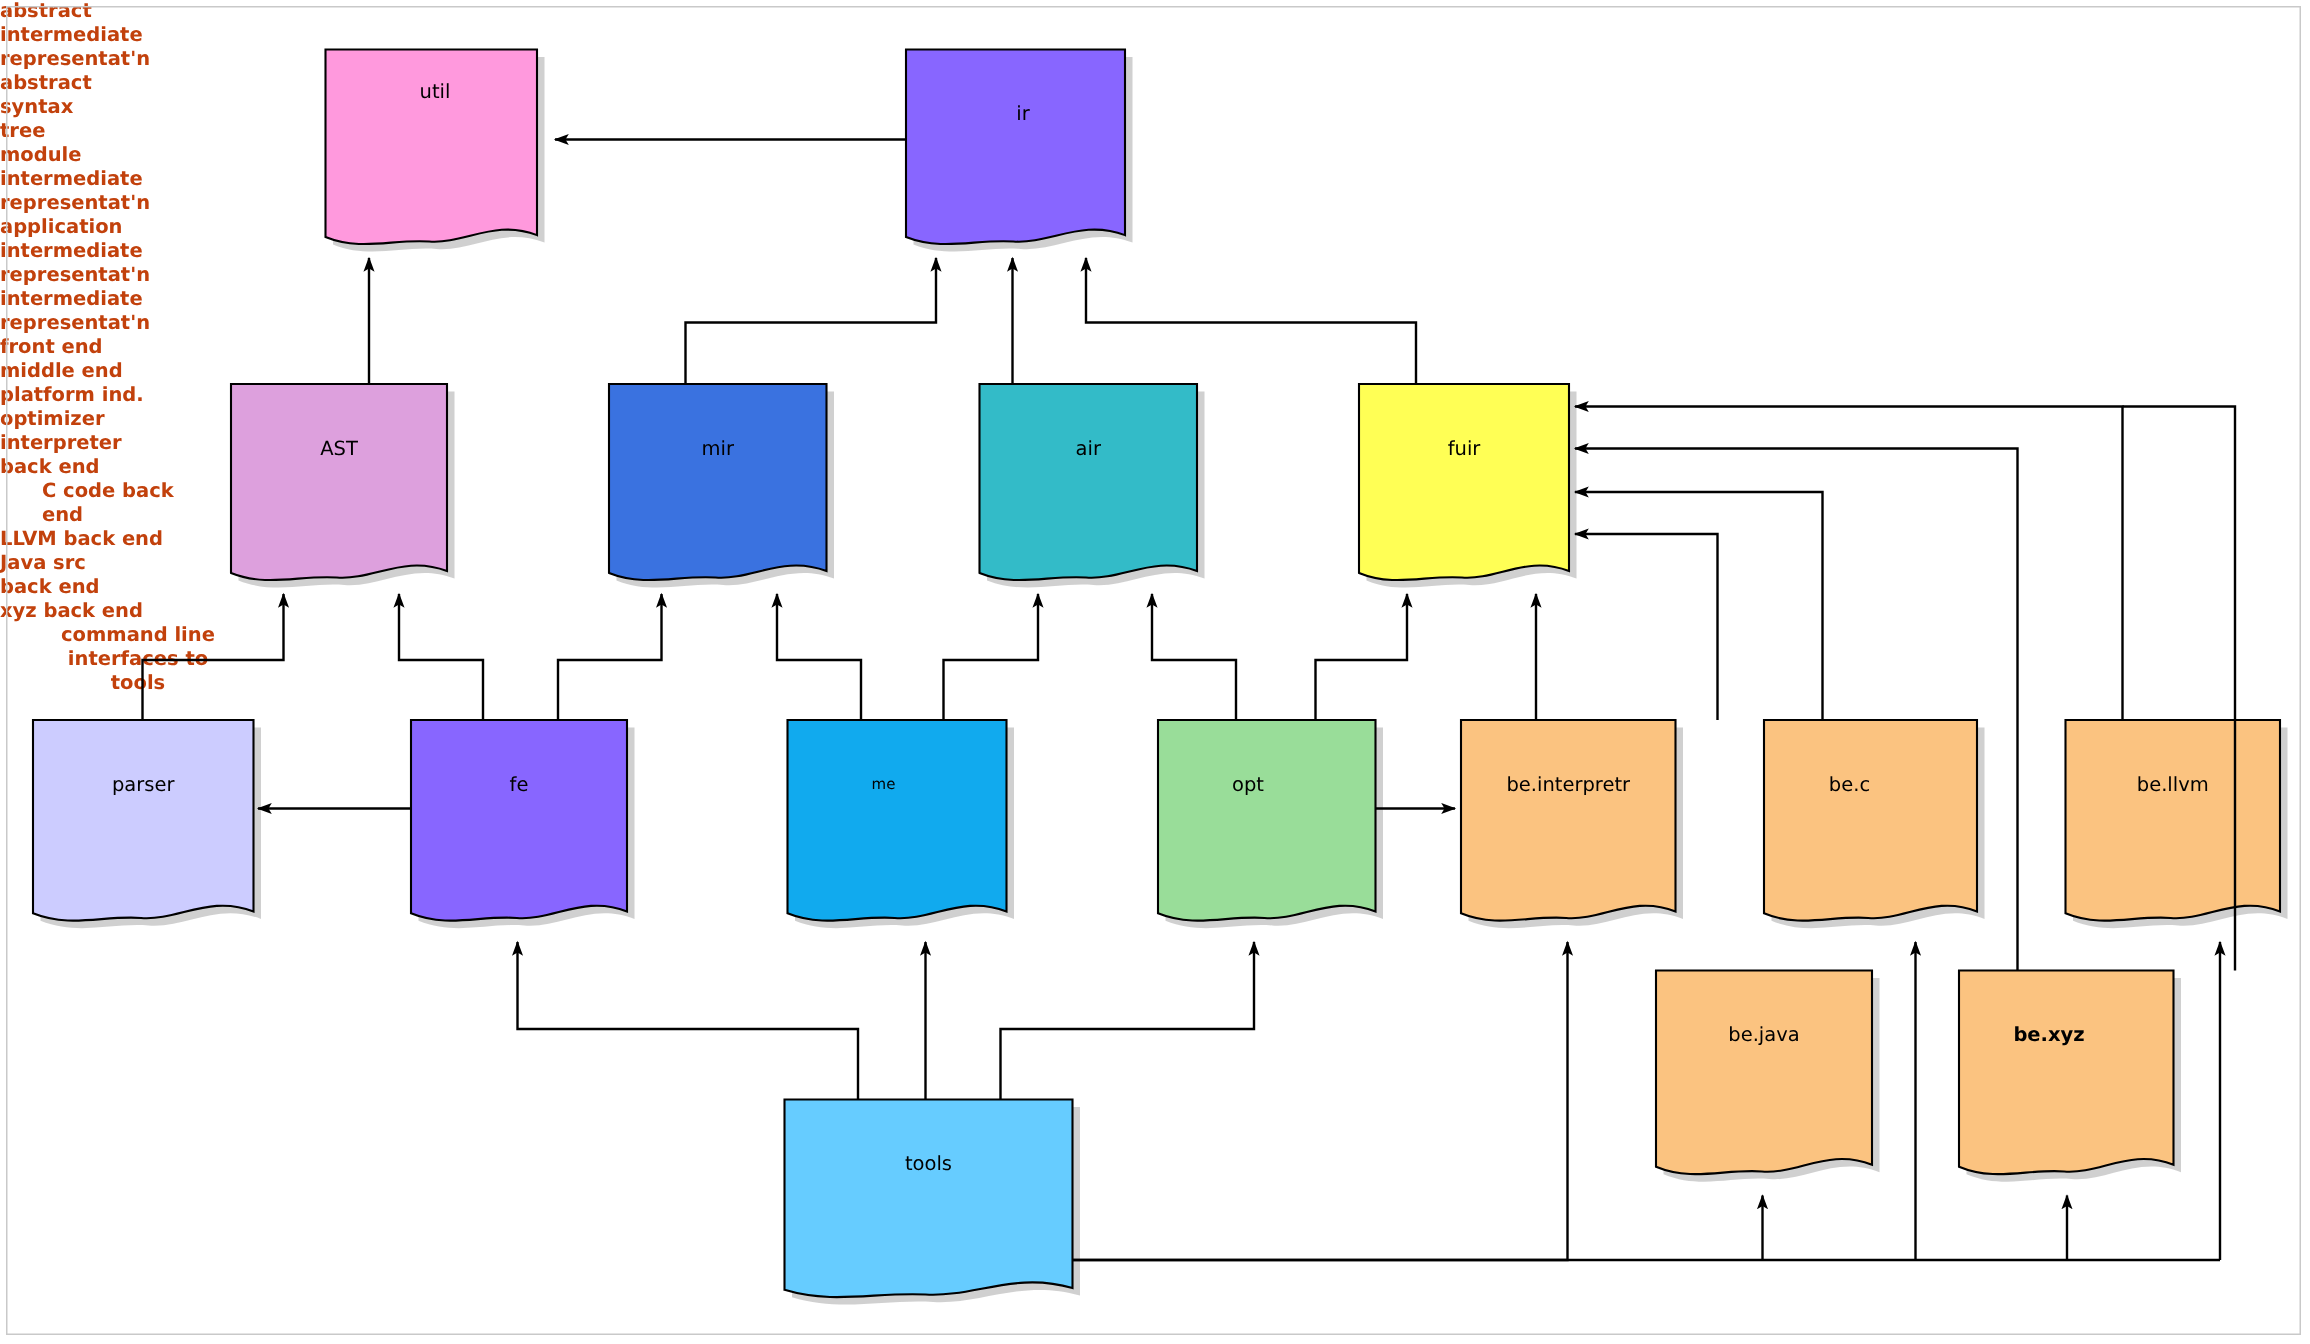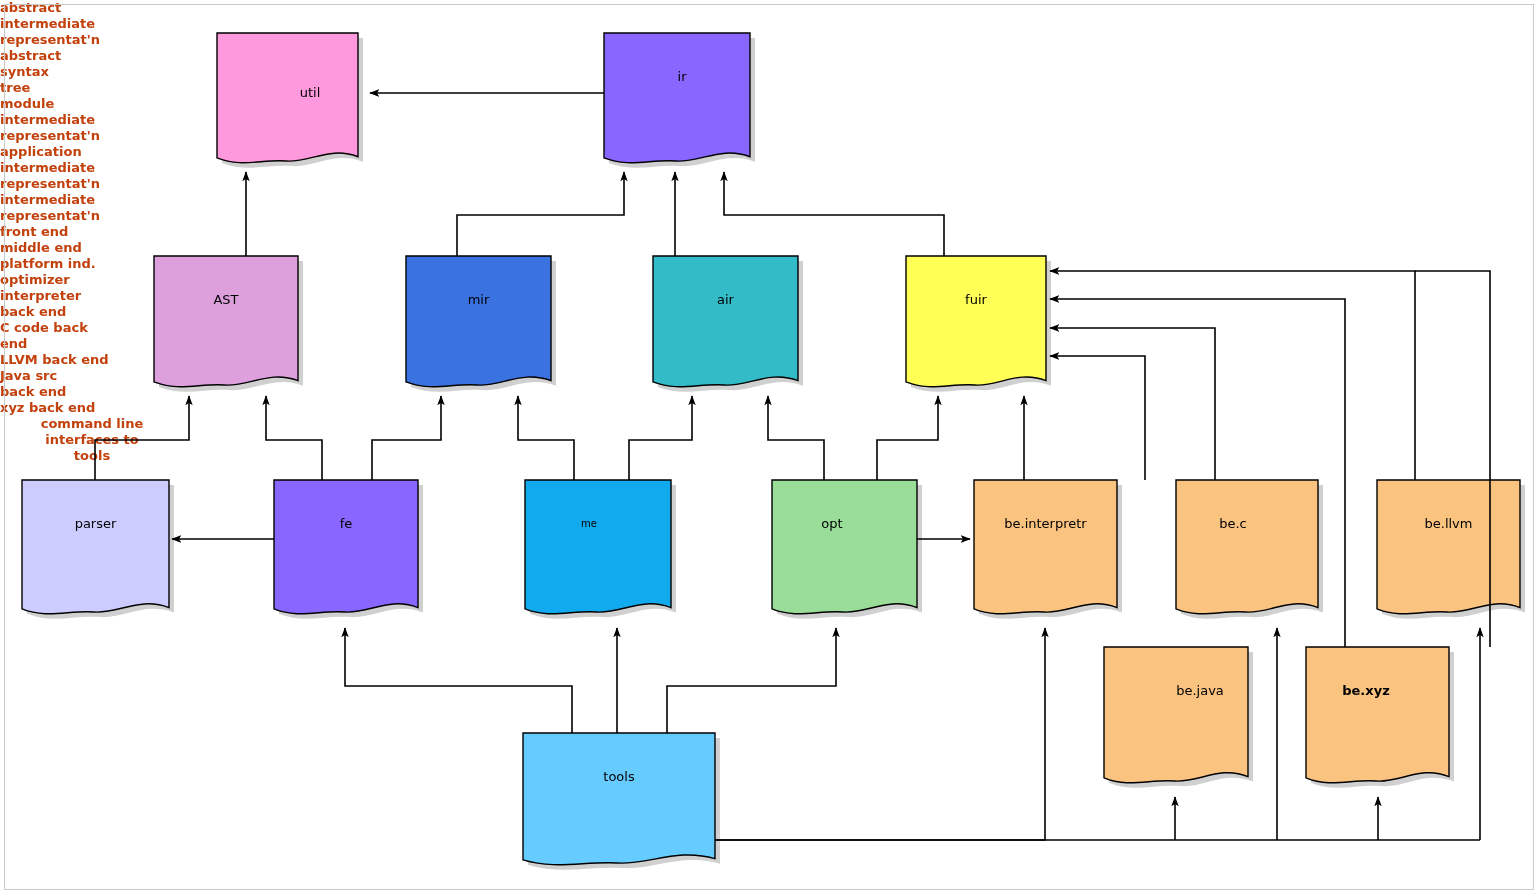--- a/index.html
+++ b/index.html
@@ -85,21 +85,21 @@
         <polyline points="715,840 1045,840 1045,628" marker-end="url(#ah)"></polyline>
         <polyline points="1175,840 1175,797" marker-end="url(#ah)"></polyline>
         <polyline points="1277,840 1277,628" marker-end="url(#ah)"></polyline>
         <polyline points="1378,840 1378,797" marker-end="url(#ah)"></polyline>
         <polyline points="1480,840 1480,628" marker-end="url(#ah)"></polyline>
         <polyline points="715,840 1480,840"></polyline>
       </g>
   </svg>
 
   <div id="labels">
-      <div class="nodetext ntitle" style="left: 217px; top: 85px; width: 146px; margin-left: 20px;">util</div>
+      <div class="nodetext ntitle" style="left: 217px; top: 54px; width: 146px;">util</div>
       <div class="nodetext ntitle" style="left: 604px; top: 69px; width: 156px;">ir</div>
       <div class="ndesc" style="left: 610px; top: 94px; width: 138px;">
         <div>abstract</div>
         <div>intermediate</div>
         <div>representat'n</div>
       </div>
       <div class="nodetext ntitle" style="left: 154px; top: 292px; width: 144px;">AST</div>
       <div class="ndesc" style="left: 160px; top: 317px; width: 136px;">
         <div>abstract</div>
         <div>syntax</div>
@@ -135,29 +135,29 @@
       <div class="ndesc" style="left: 778px; top: 542px; width: 137px;">
         <div>platform ind.</div>
         <div>optimizer</div>
       </div>
       <div class="nodetext ntitle" style="left: 974px; top: 516px; width: 143px;">be.interpretr</div>
       <div class="ndesc" style="left: 980px; top: 542px; width: 135px;">
         <div>interpreter</div>
         <div>back end</div>
       </div>
       <div class="nodetext ntitle" style="left: 1176px; top: 516px; width: 114px;">be.c</div>
-      <div class="ndesc" style="left: 1182px; top: 542px; width: 134px;">
+      <div class="ndesc" style="left: 1182px; top: 542px; width: 134px; padding-left: 28px;">
         <div>C code back</div>
         <div>end</div>
       </div>
       <div class="nodetext ntitle" style="left: 1377px; top: 516px; width: 143px;">be.llvm</div>
       <div class="ndesc" style="left: 1383px; top: 542px; width: 135px;">
         <div>LLVM back end</div>
       </div>
-      <div class="nodetext ntitle" style="left: 1104px; top: 683px; width: 144px; margin-left: 24px;">be.java</div>
+      <div class="nodetext ntitle" style="left: 1104px; top: 683px; width: 144px;">be.java</div>
       <div class="ndesc" style="left: 1110px; top: 709px; width: 136px;">
         <div>Java src</div>
         <div>back end</div>
       </div>
       <div class="nodetext ntitle" style="left: 1306px; top: 683px; width: 120px; font-weight: bold;">be.xyz</div>
       <div class="ndesc" style="left: 1312px; top: 709px; width: 135px;">
         <div>xyz back end</div>
       </div>
       <div class="nodetext ntitle" style="left: 523px; top: 769px; width: 192px;">tools</div>
       <div class="ndesc" style="left: 529px; top: 794px; width: 184px; text-align: center;">

